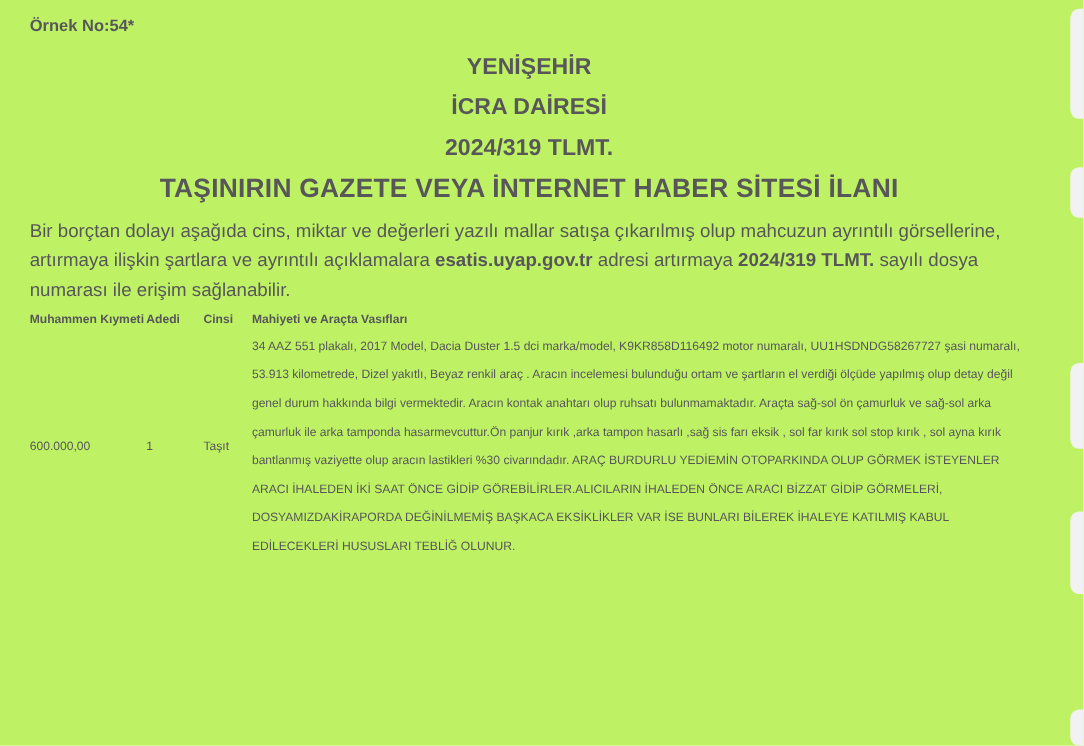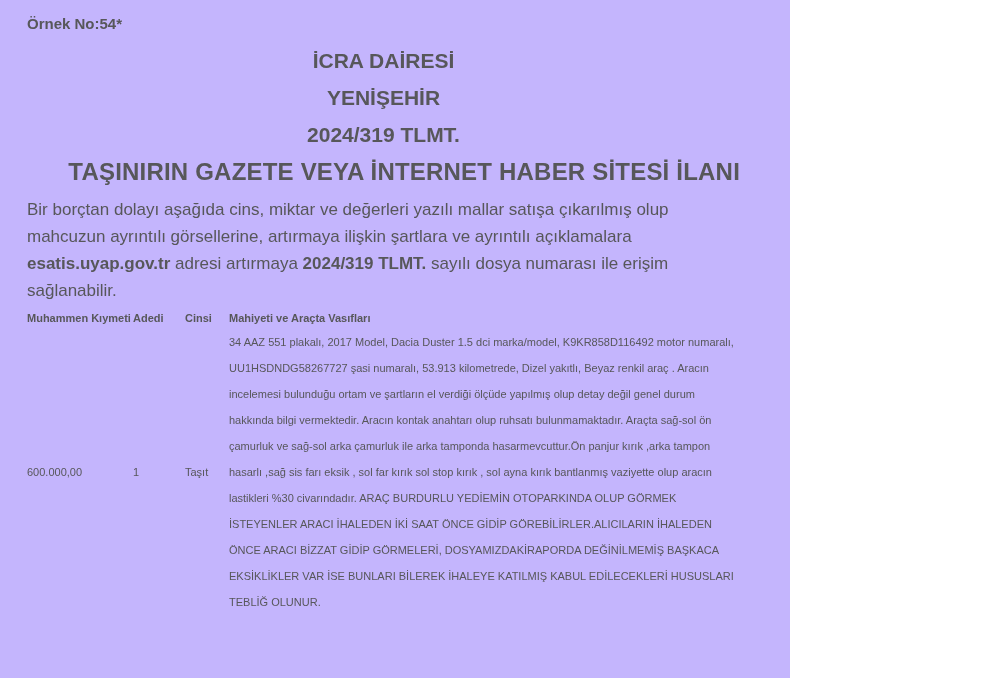--- a/index.html
+++ b/index.html
@@ -3,41 +3,41 @@
 <meta charset="utf-8">
 <style>
   * { margin: 0; padding: 0; box-sizing: border-box; }
   html, body { background: #ffffff; }
   body {
     font-family: "Liberation Sans", "DejaVu Sans", sans-serif;
     color: #57575a;
   }
   .page {
     position: relative;
-    width: 790px;
+    width: 985px;
     height: 678px;
-    background: #c4b5fd;
+    background: #bef264;
     overflow: hidden;
   }
   .content {
     padding: 15px 50px 0 27px;
   }
   .ornek-no {
     font-size: 15px;
     font-weight: bold;
     margin-bottom: 10px;
   }
   .court-header {
     text-align: center;
     font-weight: bold;
     font-size: 21px;
     line-height: 37px;
   }
   .doc-title {
-    text-align: right;
+    text-align: center;
     font-weight: bold;
     font-size: 24px;
     line-height: 38px;
     letter-spacing: 0.2px;
   }
   .intro {
     font-size: 17px;
     line-height: 27px;
     margin-top: 5px;
   }
@@ -78,22 +78,22 @@
 </style>
 </head>
 <body>
 
 <div class="page">
   <div class="content">
 
     <div class="ornek-no">Örnek No:54*</div>
 
     <div class="court-header">
+      <div>YENİŞEHİR</div>
       <div>İCRA DAİRESİ</div>
-      <div>YENİŞEHİR</div>
       <div>2024/319 TLMT.</div>
     </div>
 
     <div class="doc-title">TAŞINIRIN GAZETE VEYA İNTERNET HABER SİTESİ İLANI</div>
 
     <p class="intro"><span>Bir borçtan dolayı aşağıda cins, miktar ve değerleri yazılı mallar satışa çıkarılmış olup mahcuzun ayrıntılı görsellerine, artırmaya ilişkin şartlara ve ayrıntılı açıklamalara </span><b>esatis.uyap.gov.tr</b><span> adresi artırmaya </span><b>2024/319 TLMT.</b><span> sayılı dosya numarası ile erişim sağlanabilir.</span></p>
 
     <table class="goods-table">
       <colgroup>
         <col class="c1">

